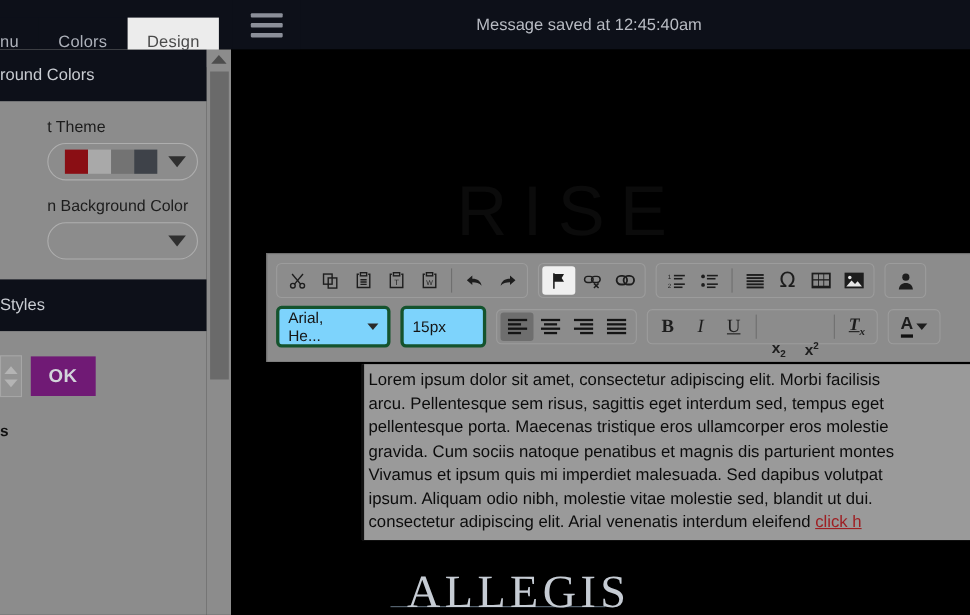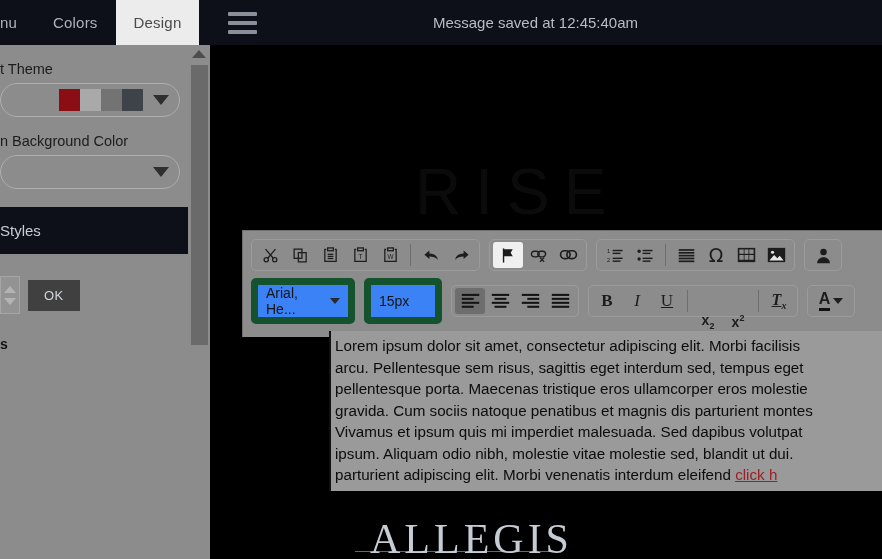--- a/index.html
+++ b/index.html
@@ -6,21 +6,21 @@
   body{
     width:882px;height:559px;overflow:hidden;
     background:#000;
     font-family:"Liberation Sans",sans-serif;
     -webkit-font-smoothing:antialiased;
   }
   .app{position:relative;width:882px;height:559px;overflow:hidden;background:#000;}
 
   
   .topbar{position:absolute;left:0;top:0;width:882px;height:45px;background:#0d1019;}
-  .tabstrip{position:absolute;left:0;top:0;height:45px;display:flex;align-items:stretch;}
+  .tabstrip{position:absolute;left:0;top:16px;height:45px;display:flex;align-items:stretch;}
   .tab{
     display:flex;align-items:center;justify-content:center;
     color:#aeb2bb;font-size:15px;letter-spacing:.2px;
     padding:0 18px;background:#0d1019;height:45px;box-sizing:border-box;
   }
   .tab.first{padding-left:0;width:35px;padding-right:12px;justify-content:flex-start;}
   .tab.active{background:#ececec;color:#4a4a4a;}
 
   .hamburger{position:absolute;left:211px;top:0;width:62px;height:45px;display:flex;flex-direction:column;
     align-items:center;justify-content:center;gap:5px;background:#0d1019;}
@@ -32,39 +32,39 @@
     color:#b9bcc4;font-size:15px;padding-right:84px;box-sizing:border-box;
   }
 
   
   .leftpanel{position:absolute;left:0;top:45px;width:188px;height:514px;background:#8c8c8c;overflow:hidden;}
   .panel-section-header{
     background:#0d1019;color:#c9ccd2;font-size:15px;
     height:47px;display:flex;align-items:center;padding-left:0;box-sizing:border-box;
   }
   .panel-section-header .lbl{padding-left:0;white-space:nowrap;}
-  .panel-body{padding:0;}
+  .panel-body{padding:0;margin-left:43px;}
   .field-label{color:#1c1c1c;font-size:14.5px;padding:16px 0 6px 0;white-space:nowrap;}
   .select-box{
     height:34px;border:1px solid #aeaeae;border-radius:17px;background:#8c8c8c;
     display:flex;align-items:center;justify-content:flex-end;padding-right:10px;box-sizing:border-box;
     margin-right:8px;
   }
   .swatches{display:flex;height:22px;margin-right:10px;}
   .swatches i{display:block;width:21px;height:22px;}
   .caret{width:0;height:0;border-left:8px solid transparent;border-right:8px solid transparent;
     border-top:10px solid #2f2f2f;}
   .panel-gap{height:18px;}
 
   .ok-row{display:flex;align-items:center;gap:8px;padding-top:22px;padding-left:0;}
   .spinner{width:20px;height:38px;border:1px solid #a6a6a6;background:#939393;
     display:flex;flex-direction:column;align-items:center;justify-content:center;gap:5px;box-sizing:border-box;}
   .spinner .up{width:0;height:0;border-left:6px solid transparent;border-right:6px solid transparent;border-bottom:7px solid #b4b4b4;}
   .spinner .dn{width:0;height:0;border-left:6px solid transparent;border-right:6px solid transparent;border-top:7px solid #b4b4b4;}
-  .ok-btn{background:#404040;color:#d2d5da;font-size:13px;padding:8px 16px;letter-spacing:.5px;}
+  .ok-btn{background:#701a75;color:#d2d5da;font-size:17px;padding:8px 16px;letter-spacing:.5px;font-weight:bold;}
 
   .bold-label{color:#111;font-size:14px;font-weight:bold;padding-top:22px;}
   .plain-label{color:#1c1c1c;font-size:14.5px;padding-top:20px;white-space:nowrap;}
 
   
   .scrollbar{position:absolute;left:188px;top:45px;width:22px;height:514px;background:#8c8c8c;}
   .sb-arrow{width:22px;height:18px;display:flex;align-items:center;justify-content:center;}
   .sb-arrow .tri{width:0;height:0;border-left:7px solid transparent;border-right:7px solid transparent;border-bottom:8px solid #4d4d4d;}
   .sb-thumb{position:absolute;left:3px;top:20px;width:17px;height:280px;background:#6a6a6a;}
 
@@ -93,21 +93,21 @@
   }
   .ckbtn{
     width:30px;height:26px;display:flex;align-items:center;justify-content:center;
     color:#1d1d1d;font-size:15px;border-radius:3px;box-sizing:border-box;
   }
   .ckbtn.on{background:#f0f0f0;}
   .ckbtn.dark{background:#6e6e6e;}
   .ckdiv{width:1px;height:22px;background:#6f6f6f;margin:0 5px;}
   .ckcombo{
     display:flex;align-items:center;justify-content:space-between;
-    border:7px solid #14532d;border-radius:5px;background:#3b82f6;
+    border:3px solid #14532d;border-radius:5px;background:#7dd3fc;
     height:30px;padding:16px 8px;color:#151515;font-size:14px;box-sizing:border-box;
   }
   .ckcombo .cc{width:0;height:0;border-left:5px solid transparent;border-right:5px solid transparent;
     border-top:6px solid #2a2a2a;margin-left:9px;}
   .combo-font{width:104px;}
   .combo-size{width:78px;gap:44px;}
   .ckbtn svg{display:block;}
   .txt-b{font-weight:bold;font-family:"Liberation Serif",serif;font-size:17px;}
   .txt-i{font-style:italic;font-family:"Liberation Serif",serif;font-size:17px;}
   .txt-u{text-decoration:underline;font-family:"Liberation Serif",serif;font-size:17px;}
@@ -153,20 +153,23 @@
       <span></span>
       <span></span>
       <span></span>
     </div>
 
     <div class="saved-msg">Message saved at 12:45:40am</div>
   </div>
 
   <div class="leftpanel">
 
+    <div class="panel-section-header">
+      <span class="lbl">round Colors</span>
+    </div>
 
     <div class="panel-body">
       <div class="field-label">t Theme</div>
       <div class="select-box">
         <div class="swatches">
           <i style="background:#8a0e14"></i>
           <i style="background:#a9a9a9"></i>
           <i style="background:#737373"></i>
           <i style="background:#3e4249"></i>
         </div>
@@ -432,17 +435,17 @@
   </div>
 
   <div class="ckbody">
     <p>Lorem ipsum dolor sit amet, consectetur adipiscing elit. Morbi facilisis</p>
     <p>arcu. Pellentesque sem risus, sagittis eget interdum sed, tempus eget</p>
     <p>pellentesque porta. Maecenas tristique eros ullamcorper eros molestie</p>
     <p>gravida. Cum sociis natoque penatibus et magnis dis parturient montes</p>
     <p>Vivamus et ipsum quis mi imperdiet malesuada. Sed dapibus volutpat</p>
     <p>ipsum. Aliquam odio nibh, molestie vitae molestie sed, blandit ut dui.</p>
     <p>
-      <span>parturient adipiscing elit. Morbi venenatis interdum eleifend </span><span class="lnk">click h</span>
+      <span>consectetur adipiscing elit. Arial venenatis interdum eleifend </span><span class="lnk">click h</span>
     </p>
   </div>
 
 </div>
 
 </body></html>

